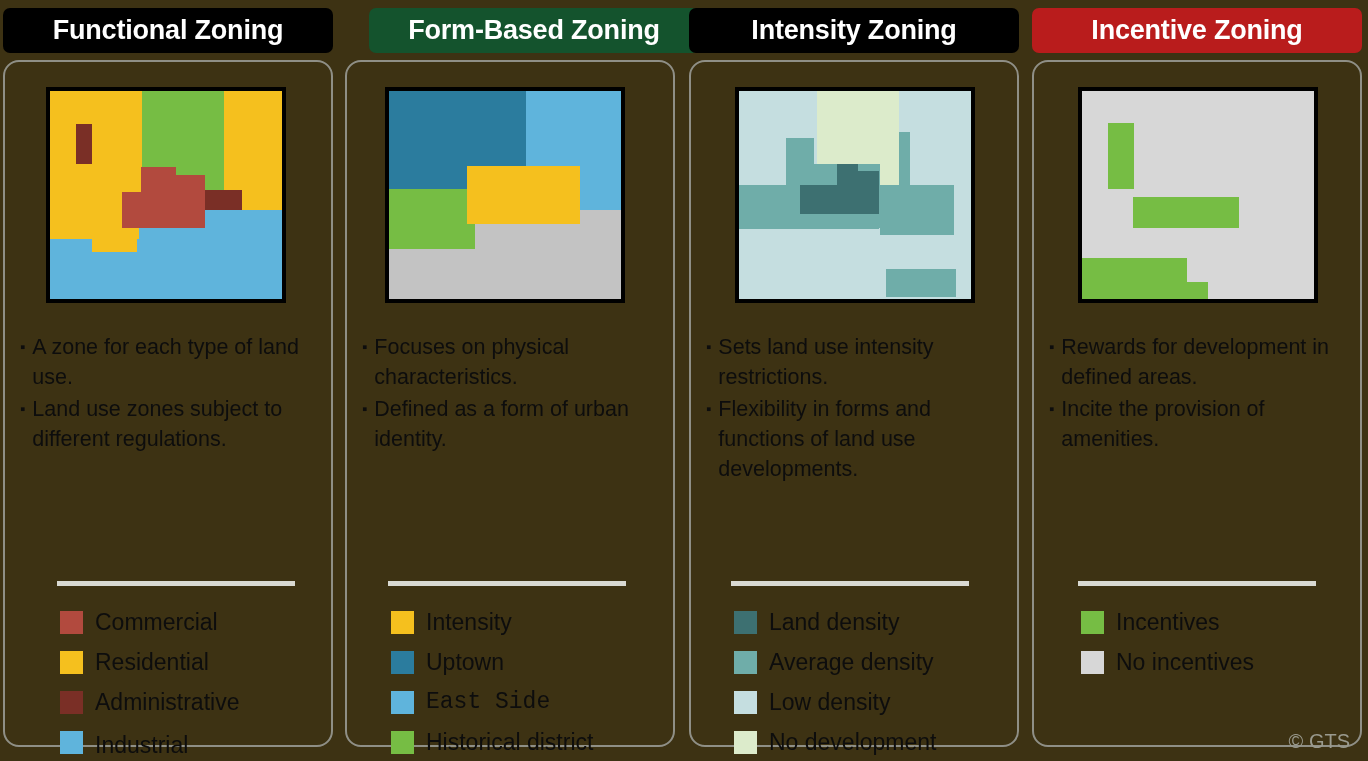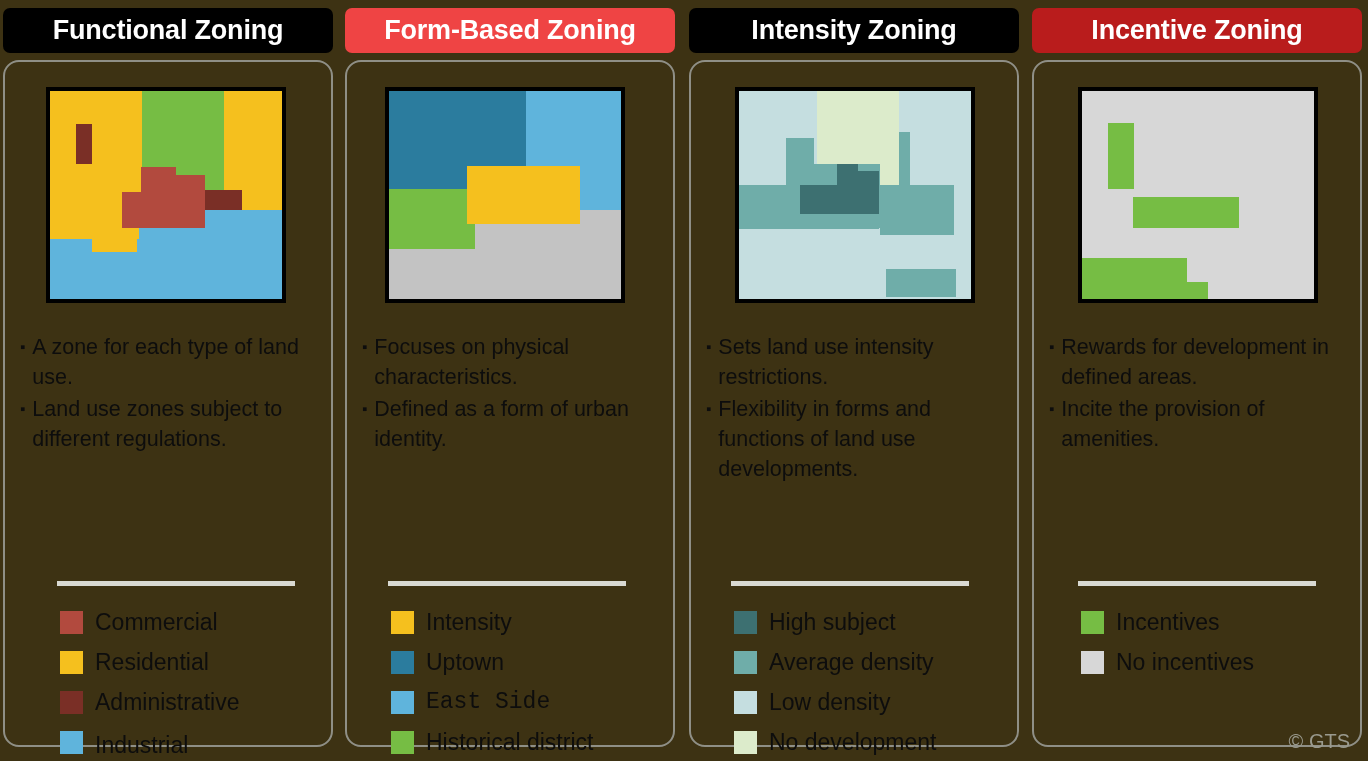--- a/index.html
+++ b/index.html
@@ -204,21 +204,21 @@
             <span class="legend-label" style="color: rgb(13, 13, 13);">Administrative</span>
           </div>
           <div class="legend-item">
             <span class="swatch" style="background: rgb(95, 180, 220);"></span>
             <span class="legend-label" style="color: rgb(13, 13, 13); margin-top: 6px;">Industrial</span>
           </div>
         </div>
       </div>
     </div>
     <div class="column col-1">
-      <div class="header-pill" style="background: #ef4444;">
+      <div class="header-pill" style="background: #14532d; margin-left: 24px;">
         <div class="header-title" style="color: rgb(255, 255, 255);">Form-Based Zoning</div>
       </div>
       <div class="body-card" style="border-color: rgb(143, 143, 134);">
         <div class="map map-1" style="background: rgb(195, 195, 195);">
           <div class="shape" style="left: 0px; top: 0px; width: 240px; height: 216px; background: rgb(195, 195, 195);"></div>
           <div class="shape" style="left: 136px; top: 0px; width: 104px; height: 119px; background: rgb(95, 180, 220);"></div>
           <div class="shape" style="left: 0px; top: 0px; width: 137px; height: 101px; background: rgb(43, 124, 158);"></div>
           <div class="shape" style="left: 0px; top: 98px; width: 86px; height: 60px; background: rgb(118, 189, 68);"></div>
           <div class="shape" style="left: 78px; top: 75px; width: 113px; height: 58px; background: rgb(245, 192, 30);"></div>
         </div>
@@ -278,21 +278,21 @@
           </div>
           <div class="bullet-item">
             <span class="bullet-mark" style="color: rgb(13, 13, 13);">▪</span>
             <span class="bullet-text" style="color: rgb(13, 13, 13);">Flexibility in forms and functions of land use developments.</span>
           </div>
         </div>
         <div class="rule" style="background: rgb(217, 217, 210);"></div>
         <div class="legend">
           <div class="legend-item">
             <span class="swatch" style="background: rgb(61, 112, 113);"></span>
-            <span class="legend-label" style="color: rgb(13, 13, 13);">High subject</span>
+            <span class="legend-label" style="color: rgb(13, 13, 13);">Land density</span>
           </div>
           <div class="legend-item">
             <span class="swatch" style="background: rgb(111, 173, 169);"></span>
             <span class="legend-label" style="color: rgb(13, 13, 13);">Average density</span>
           </div>
           <div class="legend-item">
             <span class="swatch" style="background: rgb(197, 222, 224);"></span>
             <span class="legend-label" style="color: rgb(13, 13, 13);">Low density</span>
           </div>
           <div class="legend-item">

